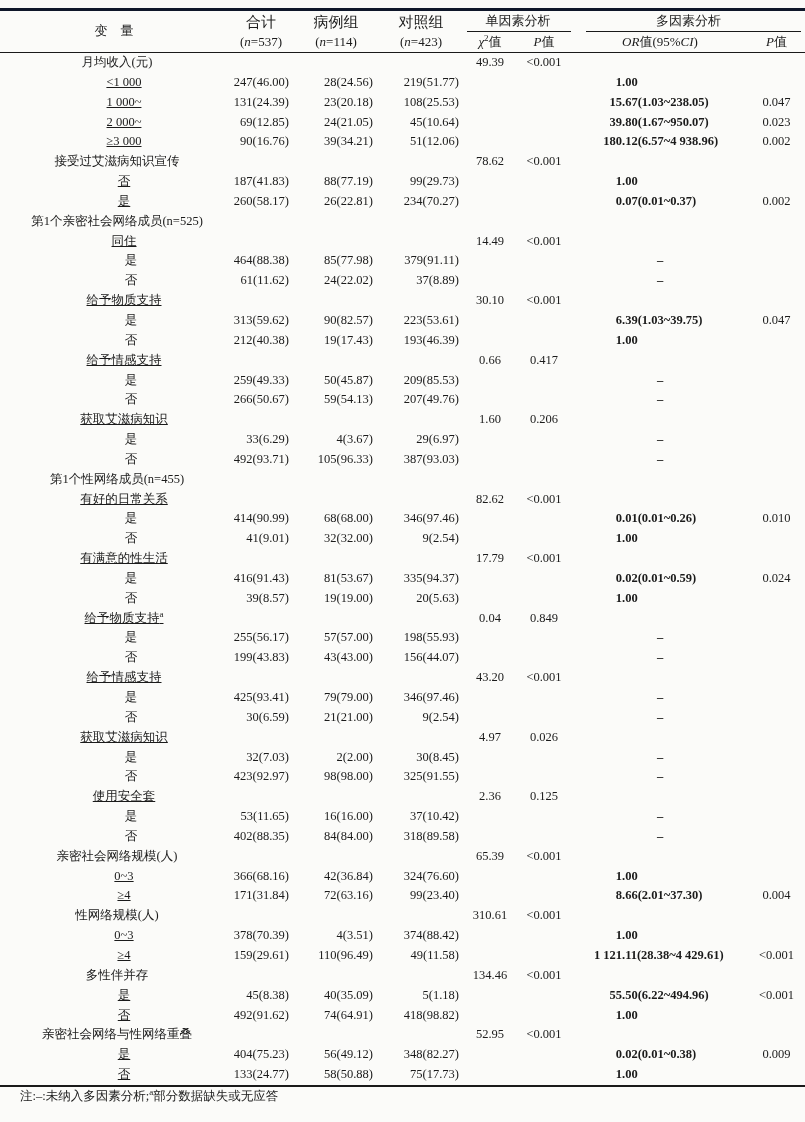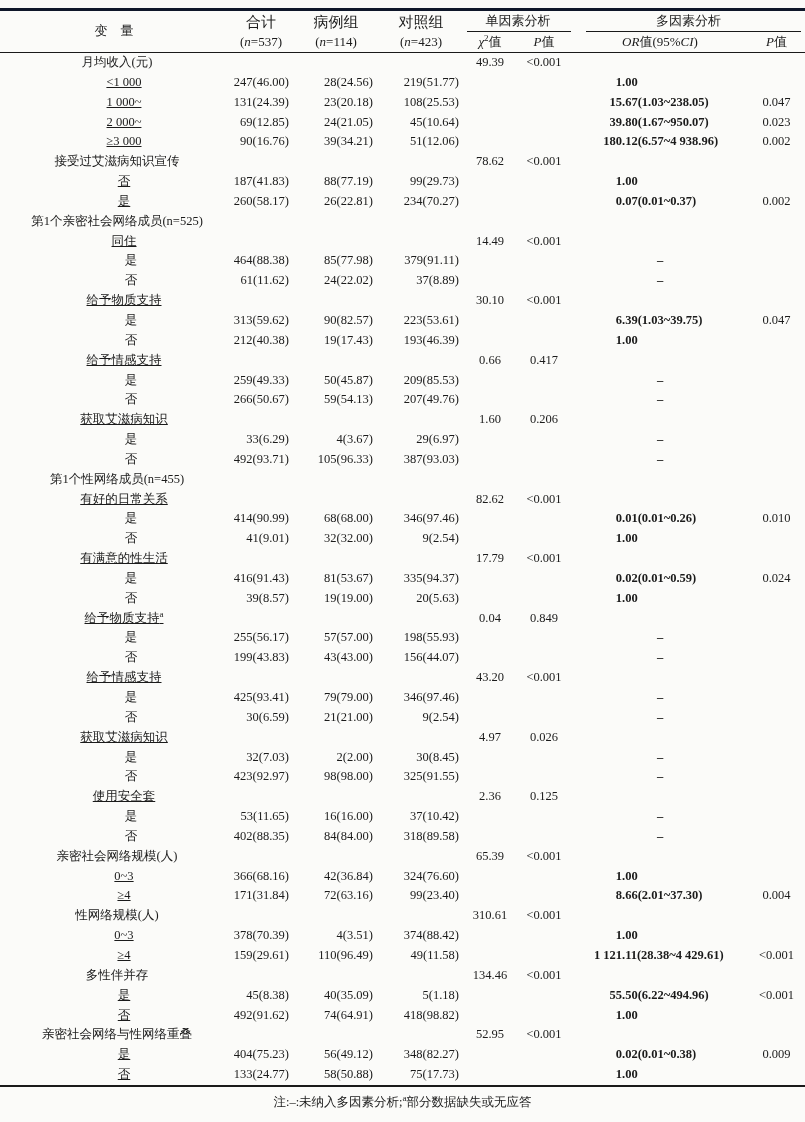--- a/index.html
+++ b/index.html
@@ -55,22 +55,22 @@
   td.lab.i1{padding-left:20px;text-decoration:underline;}
   td.lab.i2{padding-left:34px;}
   td.num{text-align:right;padding-right:5px;}
   td.ctr{text-align:center;}
   td.or{text-align:left;font-weight:bold;}
   td.or .lead{display:inline-block;width:50px;text-align:right;}
   td.or.dash{text-align:center;}
   .note{
     font-size:12.5px;
     line-height:15px;
-    margin-top:8px;
-    text-align:center;
+    padding-left:20px;
+    margin-top:2px;
   }
 </style>
 </head>
 <body>
 
 <div class="page">
   <table>
     <colgroup>
       <col style="width:228px">
       <col style="width:66px">

